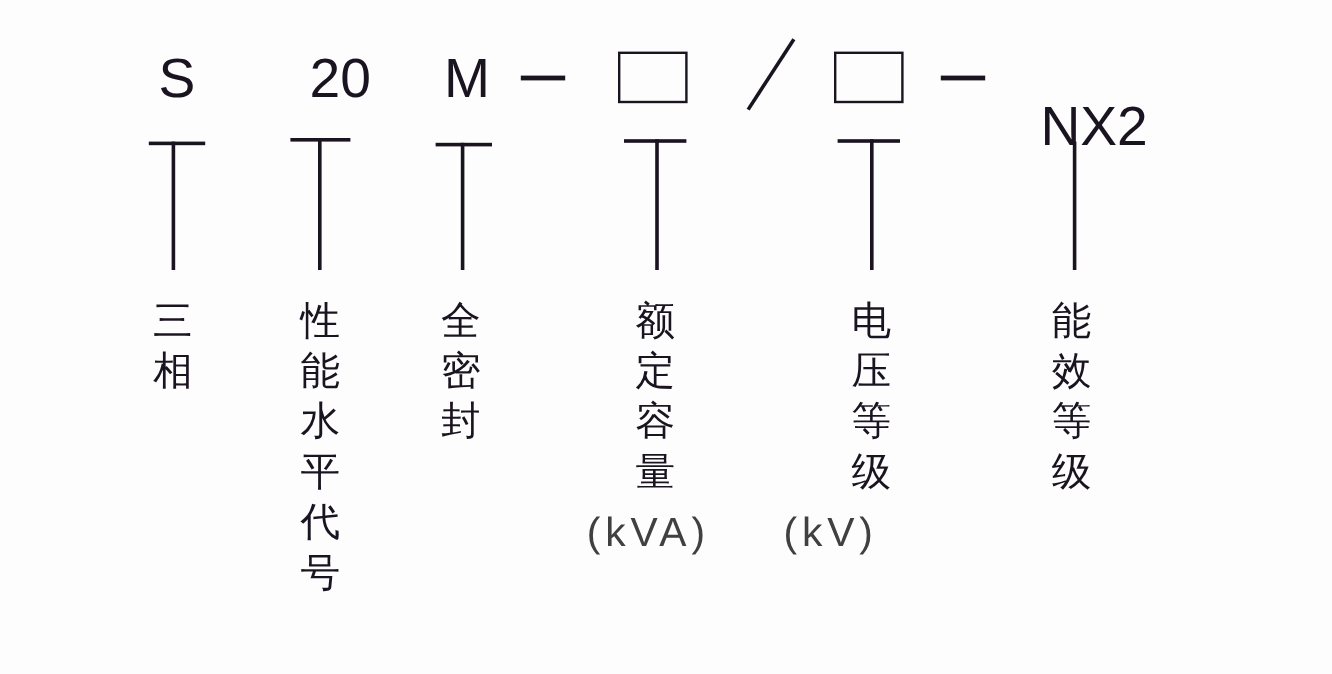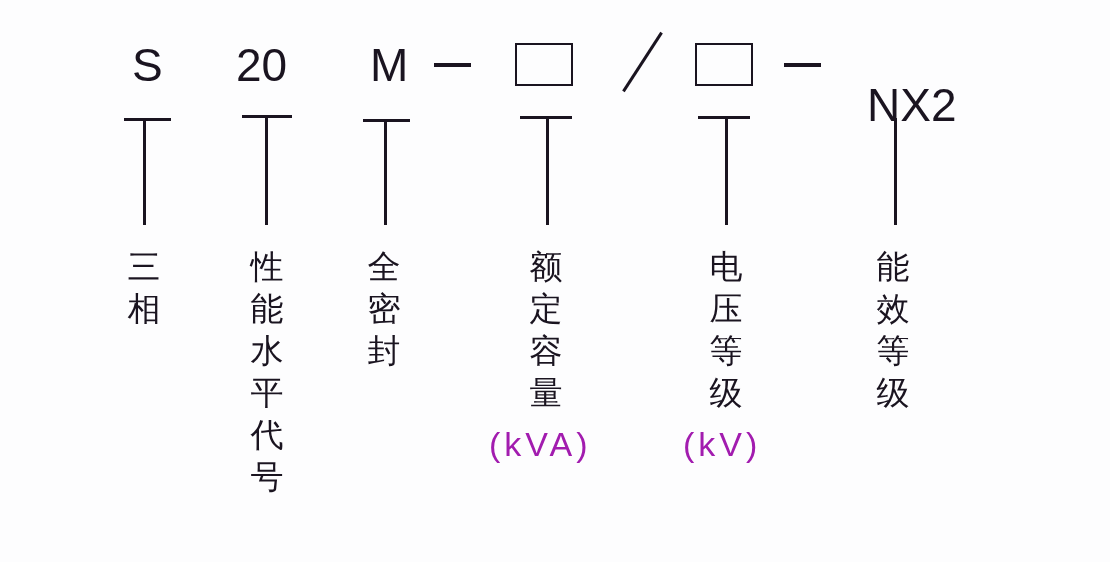--- a/index.html
+++ b/index.html
@@ -5,27 +5,27 @@
   html, body { margin: 0; padding: 0; background: #fdfdfe; }
   body { width: 1110px; height: 562px; position: relative; overflow: hidden; font-family: "Liberation Sans", "DejaVu Sans", sans-serif; color: #1a1420; }
   .code { position: absolute; top: 38px; font-size: 46px; line-height: 54px; font-family: "Liberation Sans", "DejaVu Sans", sans-serif; color: #1a1420; white-space: nowrap; }
   .dash { position: absolute; height: 4px; background: #1a1420; }
   .box { position: absolute; border: 2.5px solid #1a1420; box-sizing: border-box; }
   .slash { position: absolute; width: 3px; background: #1a1420; transform-origin: 50% 50%; }
   .tbar { position: absolute; height: 3px; background: #1a1420; }
   .stem { position: absolute; width: 3px; background: #1a1420; }
   .label { position: absolute; top: 246px; width: 44px; font-family: "DejaVu Sans", sans-serif; font-size: 33px; line-height: 42px; text-align: center; color: #1a1420; }
   .label .ch { display: block; }
-  .unit { position: absolute; font-family: "Liberation Sans", "DejaVu Sans", sans-serif; font-size: 34px; letter-spacing: 4px; line-height: 40px; color: #a21caf; white-space: nowrap; }
+  .unit { position: absolute; font-family: "Liberation Sans", "DejaVu Sans", sans-serif; font-size: 34px; letter-spacing: 4px; line-height: 40px; color: #404040; white-space: nowrap; }
 </style>
 </head>
 <body>
 
 <div class="code" style="left:132px;">S</div>
-<div class="code" style="left:236px;">20</div>
+<div class="code" style="left:258px;">20</div>
 <div class="code" style="left:370px;">M</div>
 <div class="dash" style="left:434px; top:63px; width:37px;"></div>
 <div class="box" style="left:515px; top:43px; width:58px; height:43px;"></div>
 <div class="slash" style="left:641px; top:27px; height:70px; transform: rotate(33deg);"></div>
 <div class="box" style="left:695px; top:43px; width:58px; height:43px;"></div>
 <div class="dash" style="left:784px; top:63px; width:37px;"></div>
 <div class="code" style="left:867px;margin-top:40px;">NX2</div>
 
 <div class="tbar" style="left:124px; top:118px; width:47px;"></div>
 <div class="stem" style="left:143px; top:118px; height:107px;"></div>
@@ -71,20 +71,20 @@
   <span class="ch">量</span>
 </div>
 <div class="unit" style="left:489px; top:424px;">(kVA)</div>
 
 <div class="label" style="left:704px;">
   <span class="ch">电</span>
   <span class="ch">压</span>
   <span class="ch">等</span>
   <span class="ch">级</span>
 </div>
-<div class="unit" style="left:683px; top:424px;">(kV)</div>
+<div class="unit" style="left:653px; top:424px;">(kV)</div>
 
 <div class="label" style="left:871px;">
   <span class="ch">能</span>
   <span class="ch">效</span>
   <span class="ch">等</span>
   <span class="ch">级</span>
 </div>
 
 </body></html>

